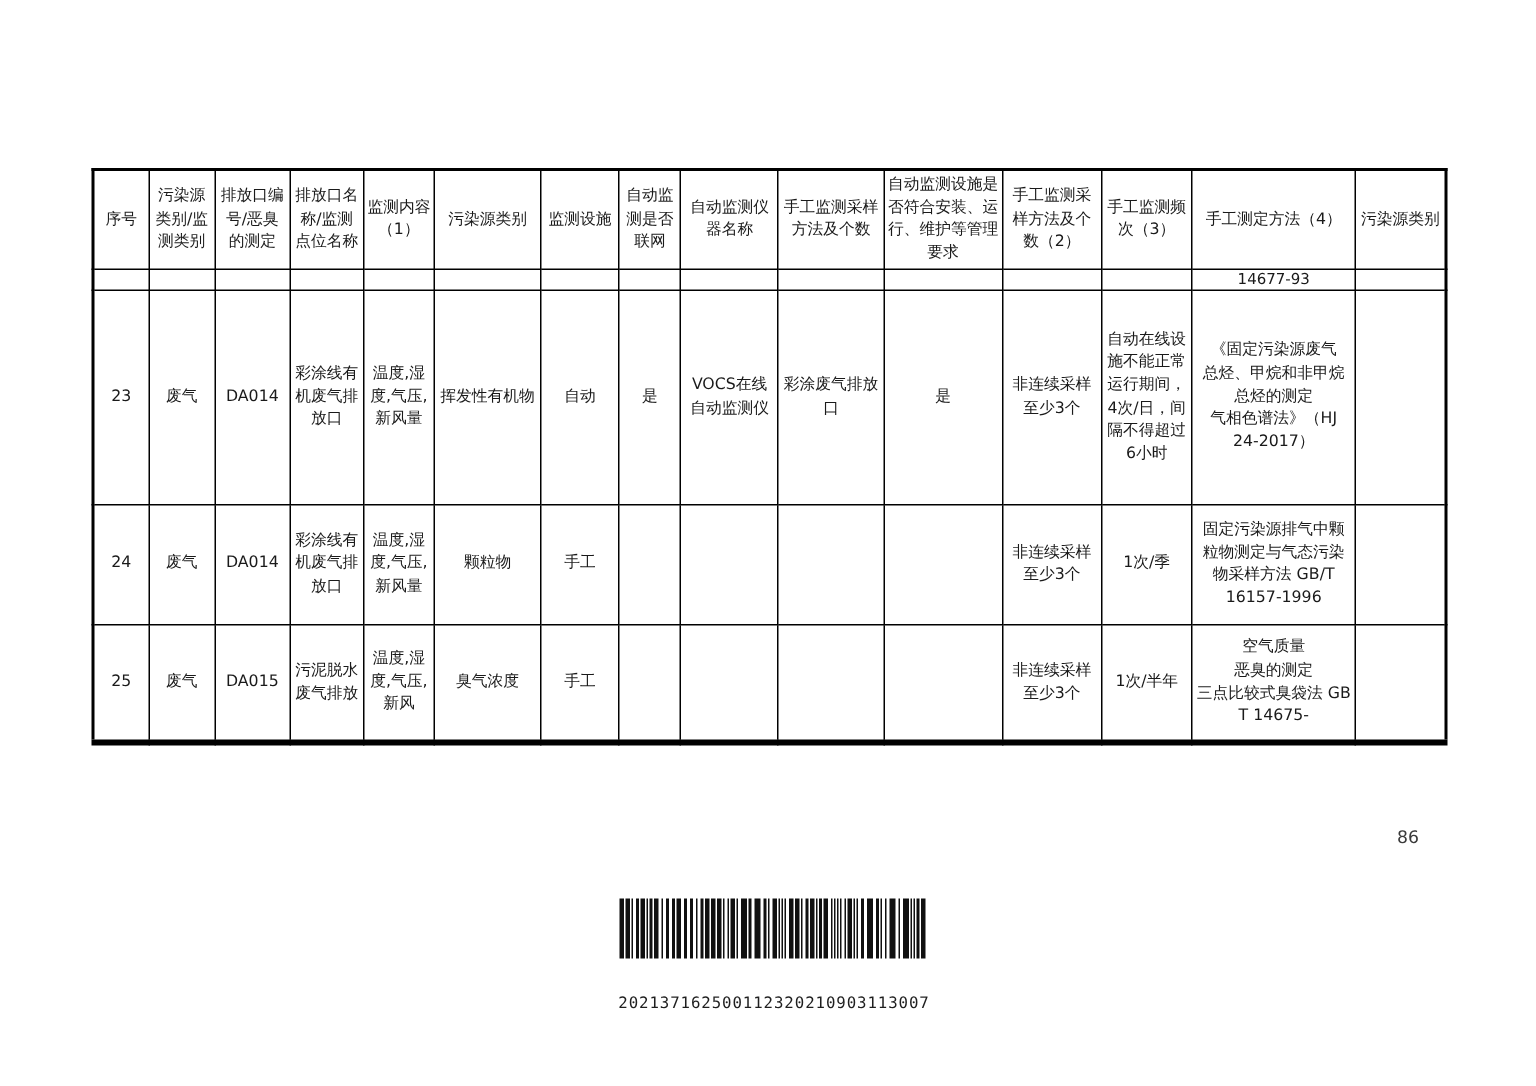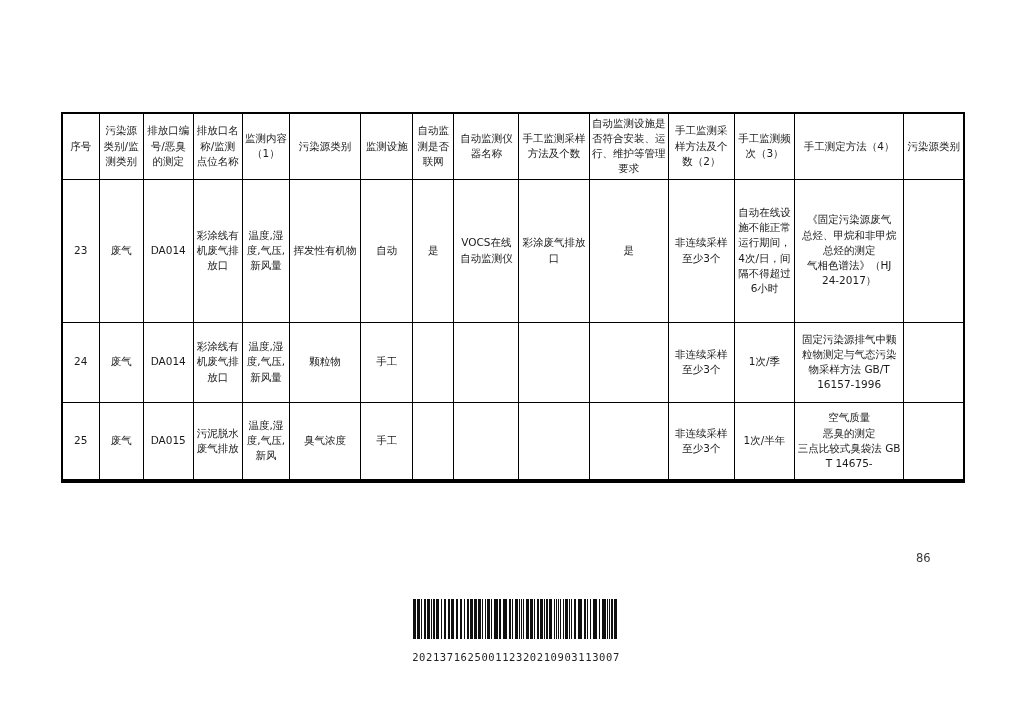--- a/index.html
+++ b/index.html
@@ -19,29 +19,29 @@
     padding:1px 2px; white-space:pre-line; overflow-wrap:break-word; overflow:hidden;
   }
   tr.header-row { height:66px; }
   tr.cont-row   { height:14px; }
   tr.cont-row td { font-size:10px; line-height:1.1; padding:0 2px; }
   tr.row-23 { height:143px; }
   tr.row-24 { height:80px; }
   tr.row-25 { height:79px; }
   .pagenum {
     position:absolute; left:916px; top:551px; width:30px;
-    font-size:11.5px; color:#3a3a3a; text-align:left;
+    font-size:11.5px; color:#3a3a3a; text-align:right;
   }
   .barcode {
     position:absolute; left:400px; top:599px; width:232px; text-align:center;
   }
   .barcode .bars { font-size:0; line-height:0; display:inline-block; }
   .barcode .bars i { display:inline-block; height:40px; background:#101010; }
   .barcode .num {
-    margin-top:8px; font-family:"DejaVu Sans Mono", monospace;
+    margin-top:20px; font-family:"DejaVu Sans Mono", monospace;
     font-size:10.5px; letter-spacing:0.6px; color:#1f1f1f;
   }
 </style>
 </head>
 <body>
 
 <div class="page">
 
   <table class="monitoring">
     <colgroup>
@@ -74,20 +74,37 @@
         <th>自动监测仪器名称</th>
         <th>手工监测采样方法及个数</th>
         <th>自动监测设施是否符合安装、运行、维护等管理要求</th>
         <th>手工监测采样方法及个数（2）</th>
         <th>手工监测频次（3）</th>
         <th>手工测定方法（4）</th>
         <th>污染源类别</th>
       </tr>
     </thead>
     <tbody>
+      <tr class="cont-row">
+        <td></td>
+        <td></td>
+        <td></td>
+        <td></td>
+        <td></td>
+        <td></td>
+        <td></td>
+        <td></td>
+        <td></td>
+        <td></td>
+        <td></td>
+        <td></td>
+        <td></td>
+        <td>14677-93</td>
+        <td></td>
+      </tr>
       <tr class="row-23">
         <td>23</td>
         <td>废气</td>
         <td>DA014</td>
         <td>彩涂线有机废气排放口</td>
         <td>温度,湿度,气压,新风量</td>
         <td>挥发性有机物</td>
         <td>自动</td>
         <td>是</td>
         <td>VOCS在线自动监测仪</td>

